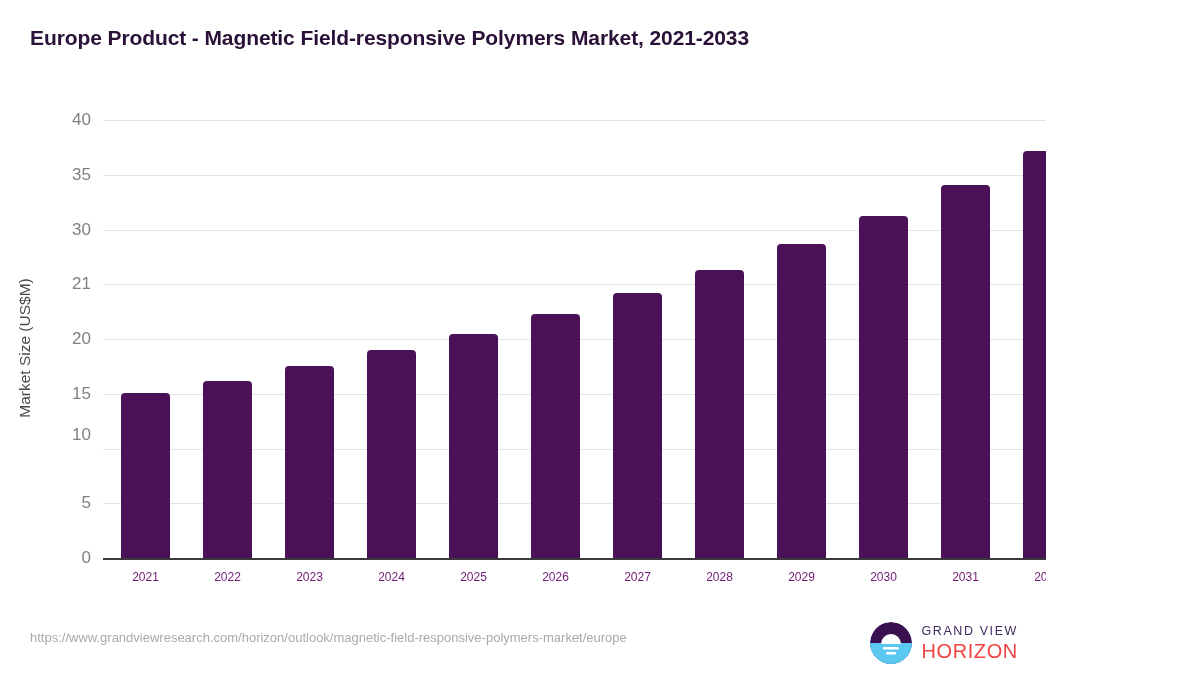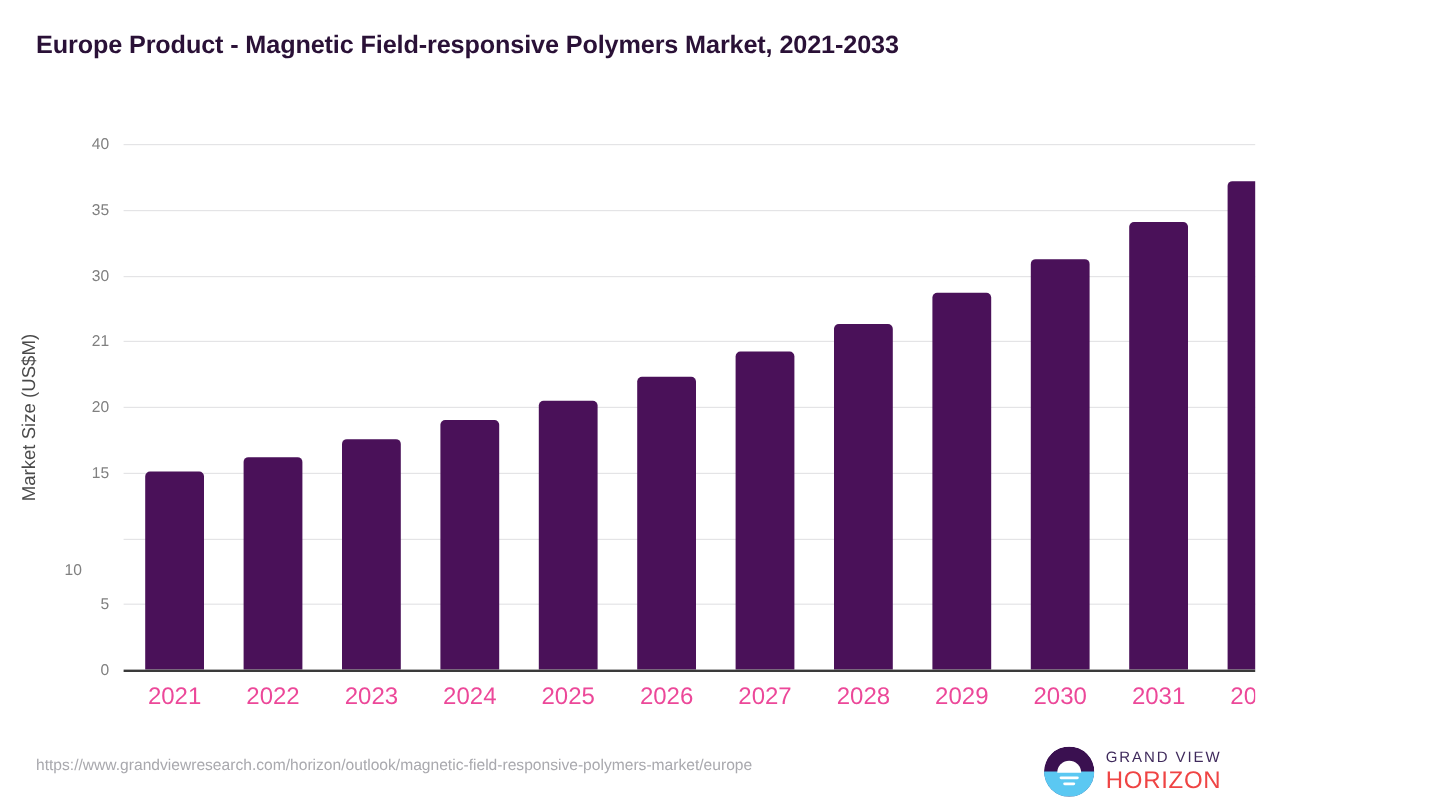--- a/index.html
+++ b/index.html
@@ -55,21 +55,21 @@
     height: 2px;
     background: #3a3a3a;
   }
 
   
   .y-tick-label {
     position: absolute;
     right: 0;
     width: 60px;
     text-align: right;
-    font-size: 13px;
+    font-size: 17px;
     color: #808080;
     transform: translateY(-50%);
     white-space: nowrap;
   }
   #y-tick-wrap {
     position: absolute;
     left: 13px;
     top: 0;
     width: 78px;
     height: 675px;
@@ -94,22 +94,22 @@
     background: #4a1159;
     border-radius: 4px 4px 0 0;
   }
 
   
   .x-tick-label {
     position: absolute;
     top: 570px;
     width: 90px;
     text-align: center;
-    font-size: 20px;
-    color: #ec4899;
+    font-size: 12px;
+    color: #701a75;
     white-space: nowrap;
   }
 
   
   #source-url {
     position: absolute;
     left: 30px;
     top: 630px;
     font-size: 13px;
     color: #a9a9ae;
@@ -155,21 +155,21 @@
 
 <div id="canvas">
 
   <div id="chart-title">Europe Product - Magnetic Field-responsive Polymers Market, 2021-2033</div>
 
   <div id="y-axis-title">Market Size (US$M)</div>
 
   <div id="y-tick-wrap">
       <div class="y-tick-label" style="top: 558px;">0</div>
       <div class="y-tick-label" style="top: 503.25px;">5</div>
-      <div class="y-tick-label" style="top: 475px; text-align: center;">10</div>
+      <div class="y-tick-label" style="top: 435px;">10</div>
       <div class="y-tick-label" style="top: 393.75px;">15</div>
       <div class="y-tick-label" style="top: 339px;">20</div>
       <div class="y-tick-label" style="top: 284.25px;">21</div>
       <div class="y-tick-label" style="top: 229.5px;">30</div>
       <div class="y-tick-label" style="top: 174.75px;">35</div>
       <div class="y-tick-label" style="top: 120px;">40</div>
     </div>
 
   <div id="plot-area">
     <div id="gridlines">

